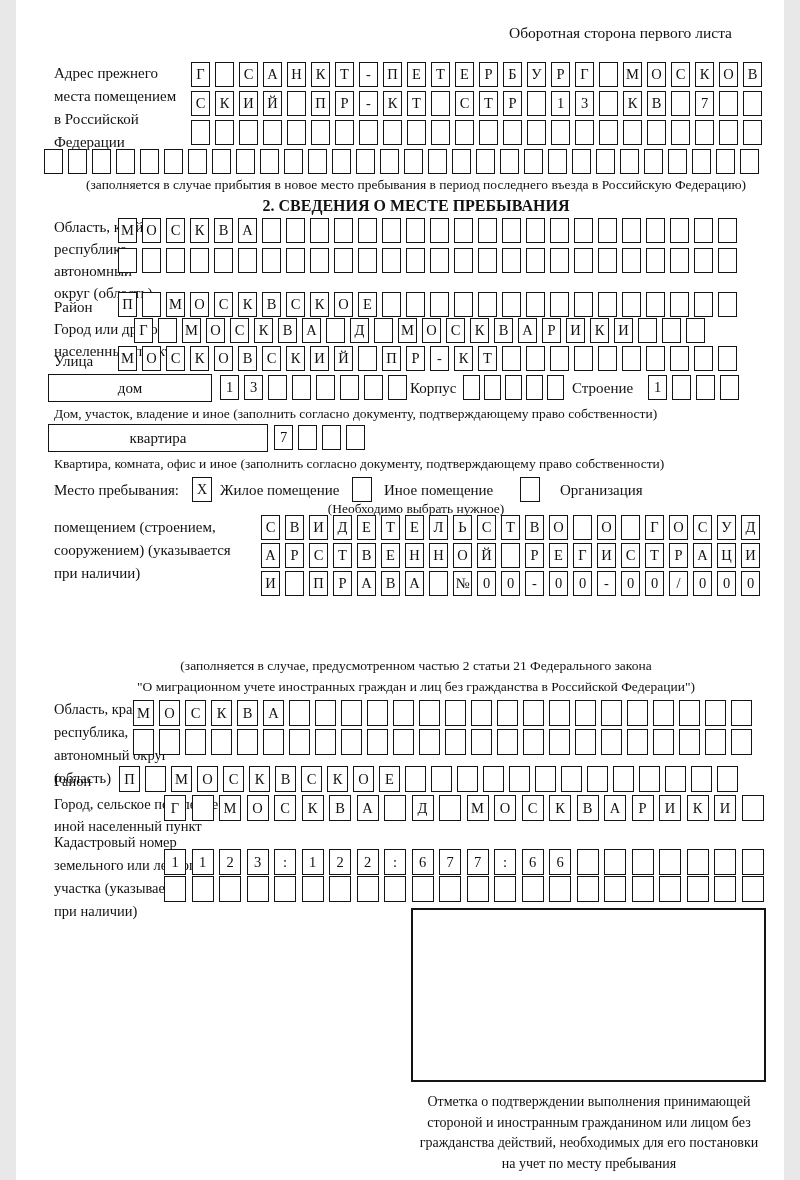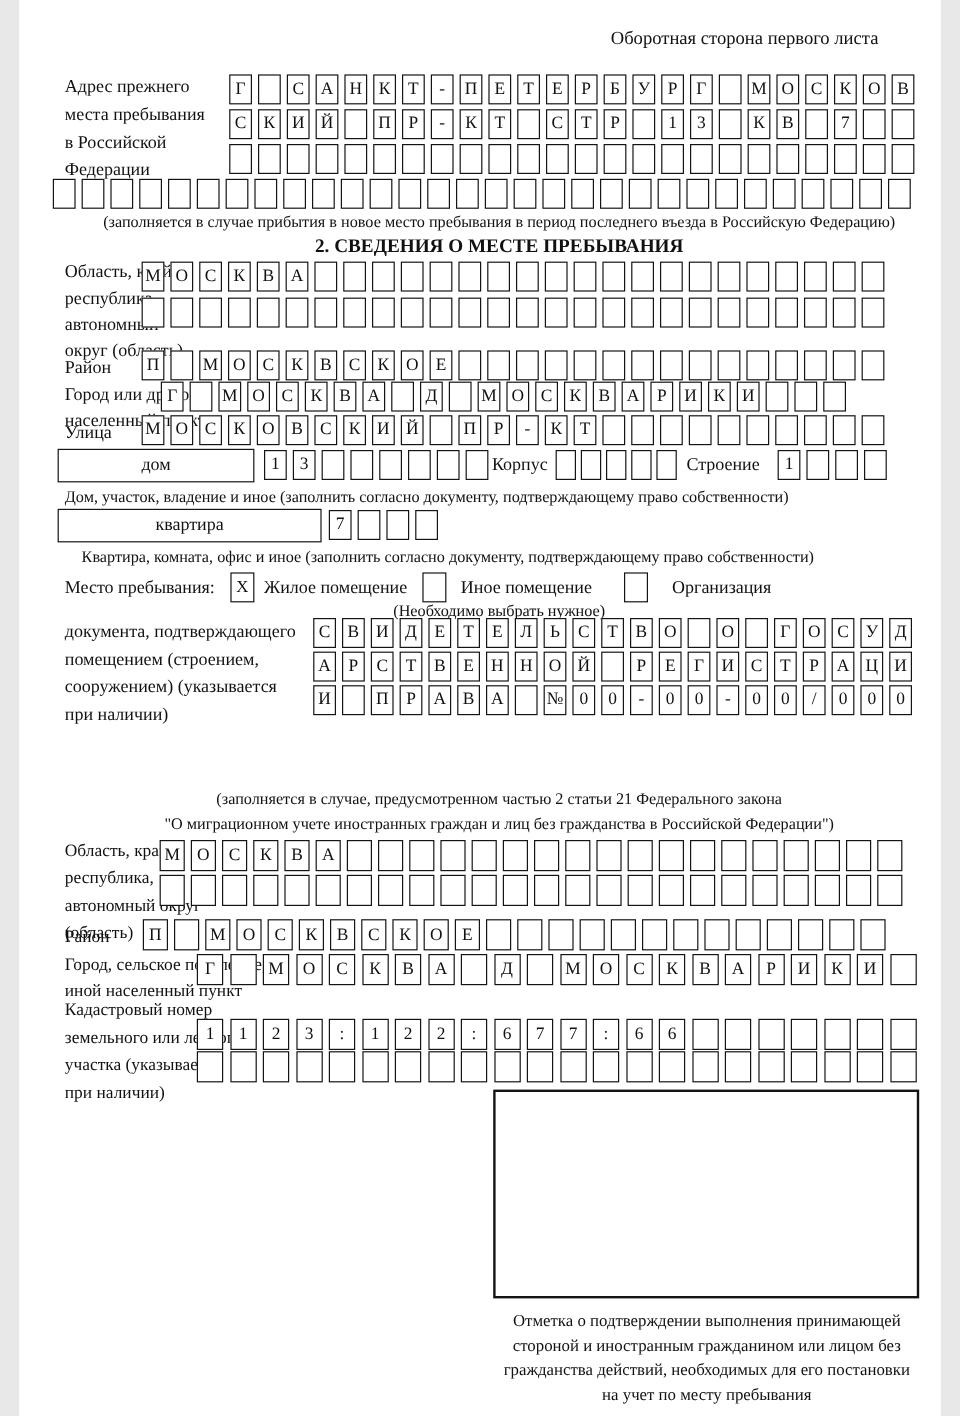--- a/index.html
+++ b/index.html
@@ -28,21 +28,21 @@
 </style>
 </head>
 <body>
 
 <div class="page">
 
   <div class="abs hdr" style="top:24px;right:52px;">Оборотная сторона первого листа</div>
 
   <div class="abs lbl" style="left:38px;top:62px;">
     <div>Адрес прежнего</div>
-    <div>места пребывания</div>
+    <div>места помещением</div>
     <div>в Российской</div>
     <div>Федерации</div>
   </div>
   <div class="abs cells p24" style="left:175px;top:62px;">
       <div class="cell">Г</div>
       <div class="cell"></div>
       <div class="cell">С</div>
       <div class="cell">А</div>
       <div class="cell">Н</div>
       <div class="cell">К</div>
@@ -335,33 +335,32 @@
     </div>
   <div class="abs" style="left:38px;top:406px;font-size:13.5px;">Дом, участок, владение и иное (заполнить согласно документу, подтверждающему право собственности)</div>
 
   <div class="abs bigbox" style="left:32px;top:424px;width:220px;">квартира</div>
   <div class="abs cells p24" style="left:258px;top:425px;">
       <div class="cell">7</div>
       <div class="cell"></div>
       <div class="cell"></div>
       <div class="cell"></div>
     </div>
-  <div class="abs" style="left:52px;top:456px;font-size:13.5px;text-align:right;">Квартира, комната, офис и иное (заполнить согласно документу, подтверждающему право собственности)</div>
+  <div class="abs" style="left:38px;top:456px;font-size:13.5px;text-align:right;">Квартира, комната, офис и иное (заполнить согласно документу, подтверждающему право собственности)</div>
 
   <div class="abs lbl" style="left:38px;top:479px;">Место пребывания:</div>
   <div class="abs checkbox" style="left:176px;top:477px;">X</div>
   <div class="abs lbl" style="left:204px;top:479px;">Жилое помещение</div>
   <div class="abs checkbox" style="left:336px;top:477px;"></div>
   <div class="abs lbl" style="left:368px;top:479px;">Иное помещение</div>
   <div class="abs checkbox" style="left:504px;top:477px;"></div>
   <div class="abs lbl" style="left:544px;top:479px;">Организация</div>
   <div class="abs cap" style="top:501px;">(Необходимо выбрать нужное)</div>
 
   <div class="abs lbl" style="left:38px;top:516px;">
-    <div>документа, подтверждающего</div>
     <div>помещением (строением,</div>
     <div>сооружением) (указывается</div>
     <div>при наличии)</div>
   </div>
   <div class="abs cells p24" style="left:245px;top:515px;">
       <div class="cell">С</div>
       <div class="cell">В</div>
       <div class="cell">И</div>
       <div class="cell">Д</div>
       <div class="cell">Е</div>

